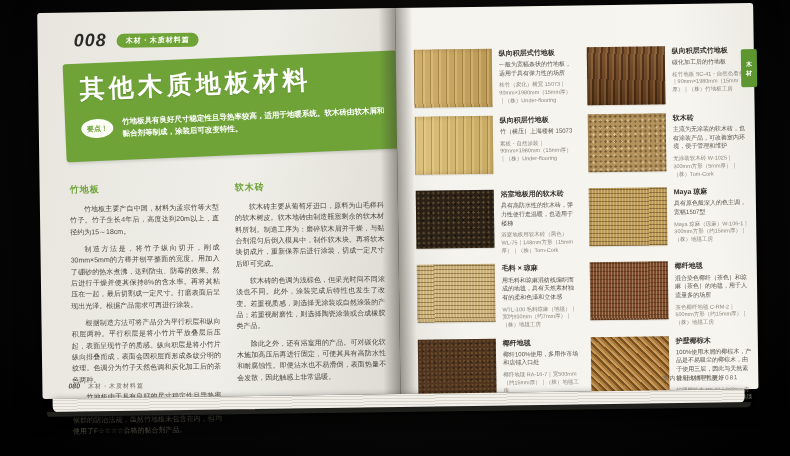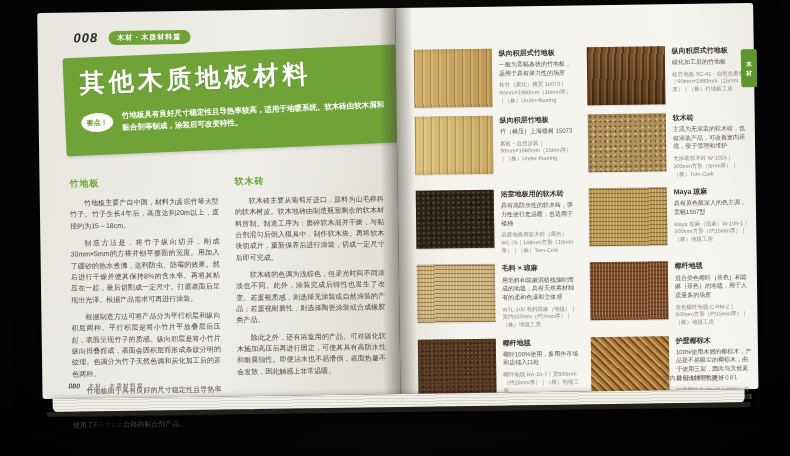--- a/index.html
+++ b/index.html
@@ -44,21 +44,21 @@
     border-radius:0 0 6px 6px;
     box-shadow:0 4px 8px rgba(0,0,0,.9);
   }
   .cover-edge {
     position:absolute; left:4px; right:8px; top:399px; height:5px;
     background:#20211c; border-radius:0 0 4px 4px;
   }
 
   
   .lp-header { display:flex; align-items:center; gap:10px; margin:4px 0 8px 12px; }
-  .lp-pagenum { font-size:13px; font-weight:bold; font-style:italic; color:#2a2a28; letter-spacing:1px; }
+  .lp-pagenum { font-size:18px; font-weight:bold; font-style:italic; color:#2a2a28; letter-spacing:1px; }
   .lp-section-badge {
     background:var(--accent); color:#fff; font-size:7px; font-weight:bold;
     padding:2px 9px; border-radius:8px; letter-spacing:1px;
   }
   .banner {
     margin-left:2px; width:334px; height:98px; background:var(--accent);
     transform:rotate(-1.6deg); border-radius:3px;
     padding:9px 12px 8px 16px;
     box-shadow:1px 2px 3px rgba(0,0,0,.12);
   }

